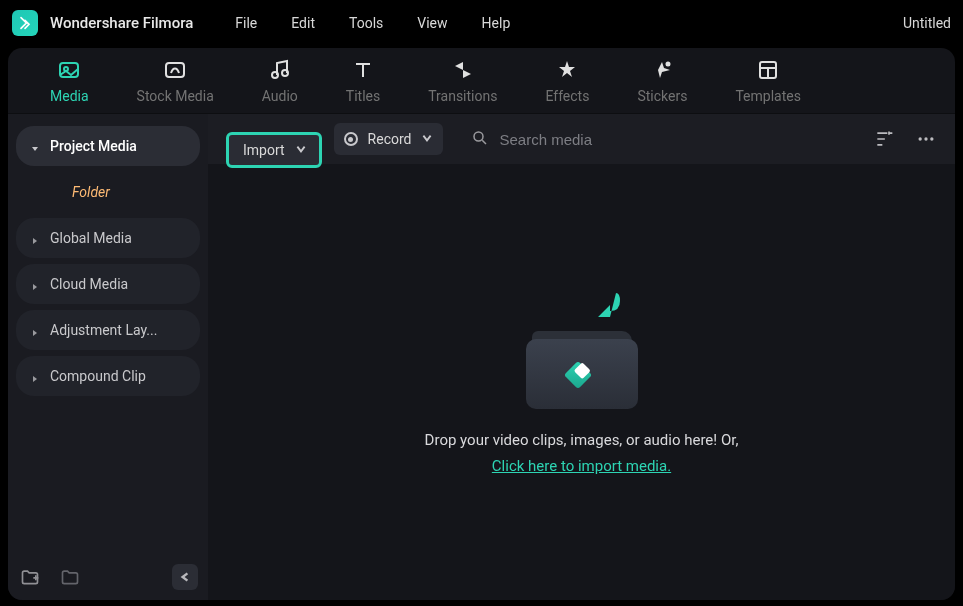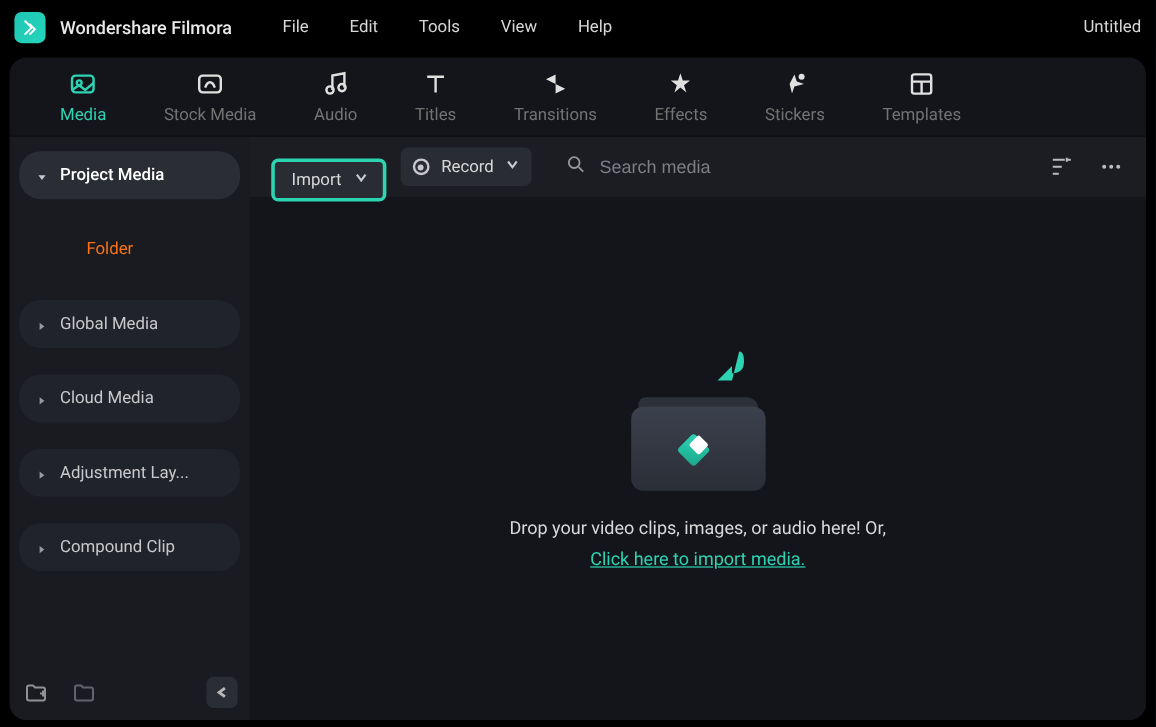--- a/index.html
+++ b/index.html
@@ -42,25 +42,25 @@
   .tab .ico svg { stroke:#e0e0e0; fill:none; stroke-width:2; }
 
   .body-row { flex:1; display:flex; }
   .sidebar {
     width: 200px; background:#1a1b21; padding:12px 8px;
     display:flex; flex-direction:column; position:relative;
   }
   .side-item {
     height:40px; border-radius:18px; display:flex; align-items:center;
     padding:0 14px; gap:10px; font-size:14px; color:#c9c9cc; cursor:pointer;
-    margin-bottom:22px;
+    margin-bottom:6px;
   }
   .side-item.selected { background:#2b2d35; color:#fff; font-weight:500;}
   .side-item.sub { background:#21232a; }
-  .side-item.plain { background:transparent; padding-left: 56px; color:#f97316; cursor:pointer;}
+  .side-item.plain { background:transparent; padding-left: 56px; color:#fdba74; cursor:pointer;font-style:italic;}
   .chev { width:10px;height:10px; }
   .sidebar-footer {
     position:absolute; bottom:10px; left:10px; right:10px;
     display:flex; align-items:center; gap:16px;
   }
   .sidebar-footer .iconbtn {
     width:24px;height:24px; display:flex;align-items:center;justify-content:center;
     cursor:pointer; opacity:.75;
   }
   .sidebar-footer .collapse {

